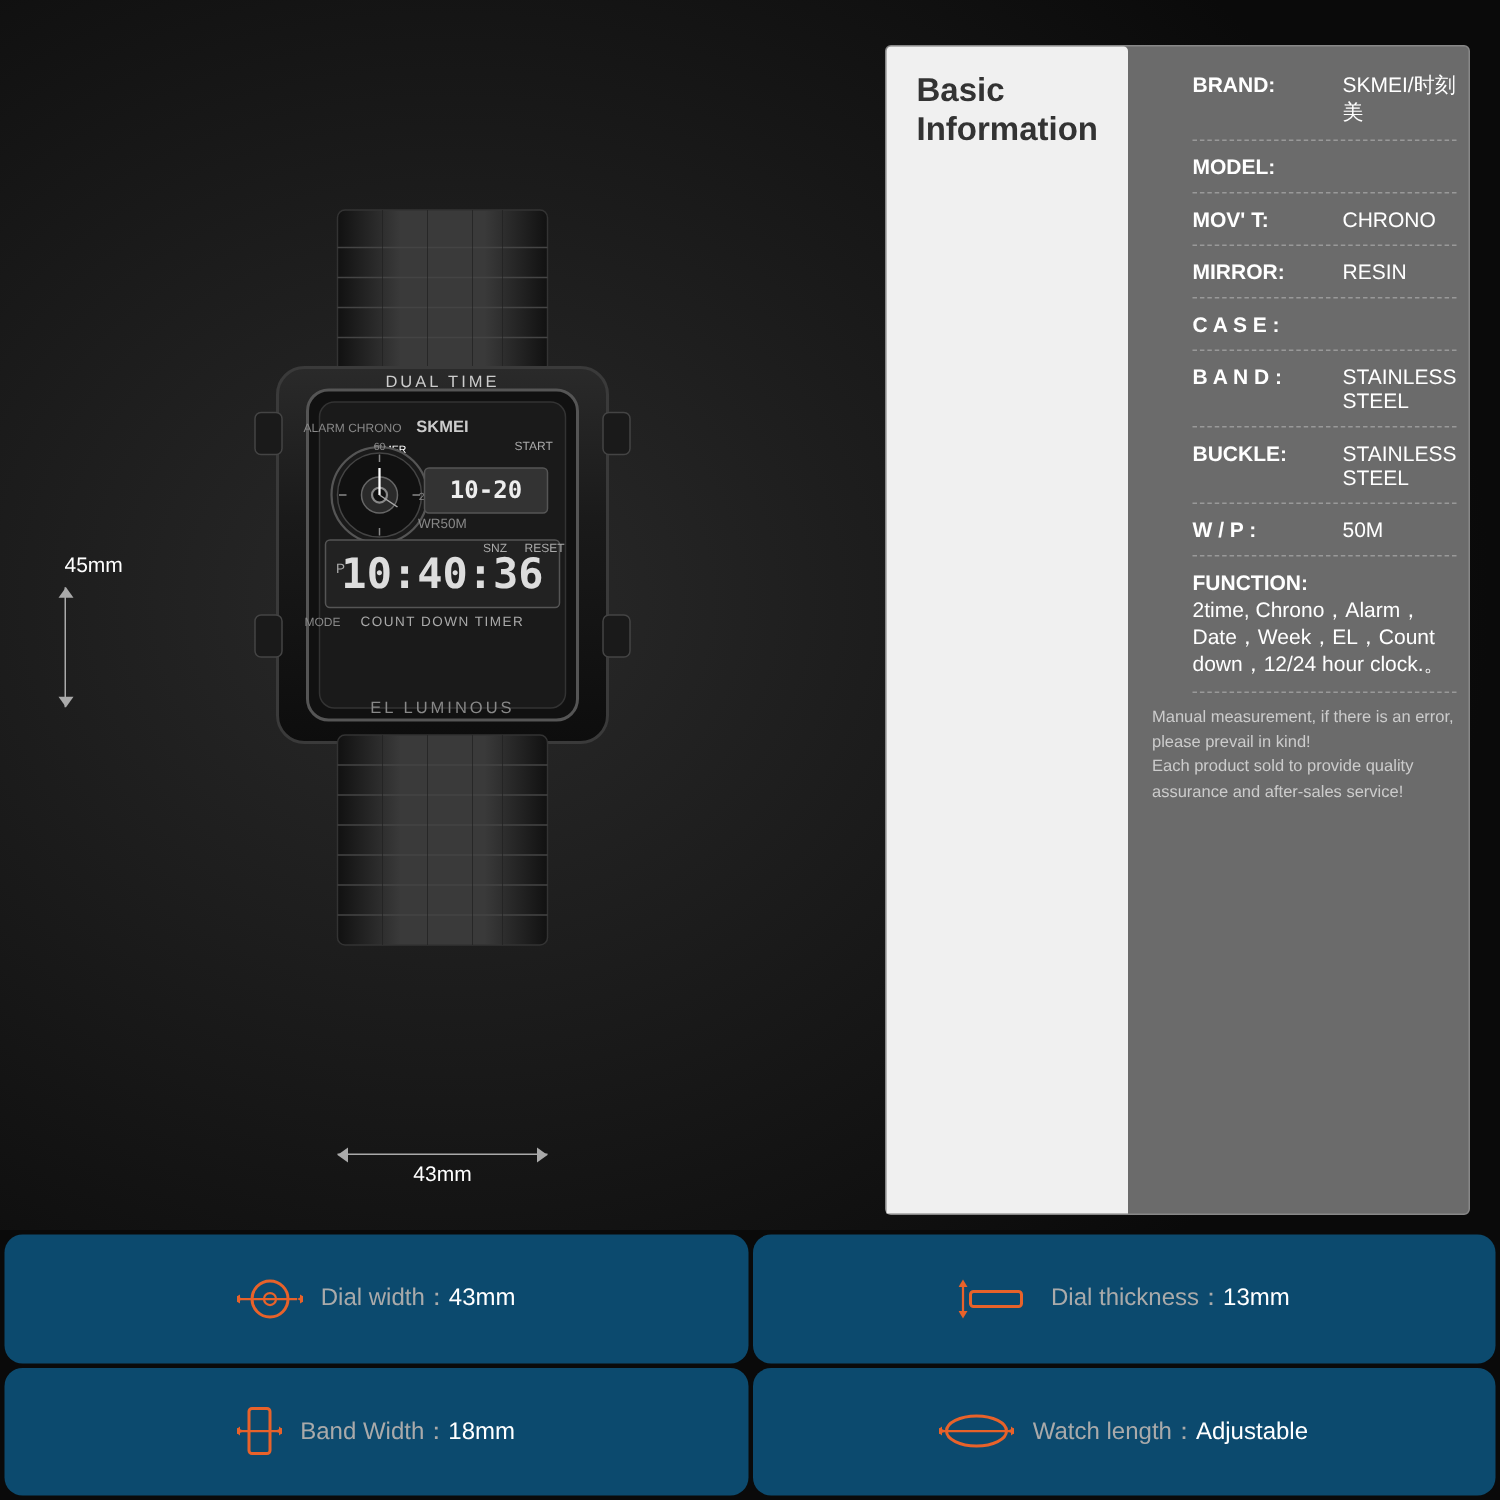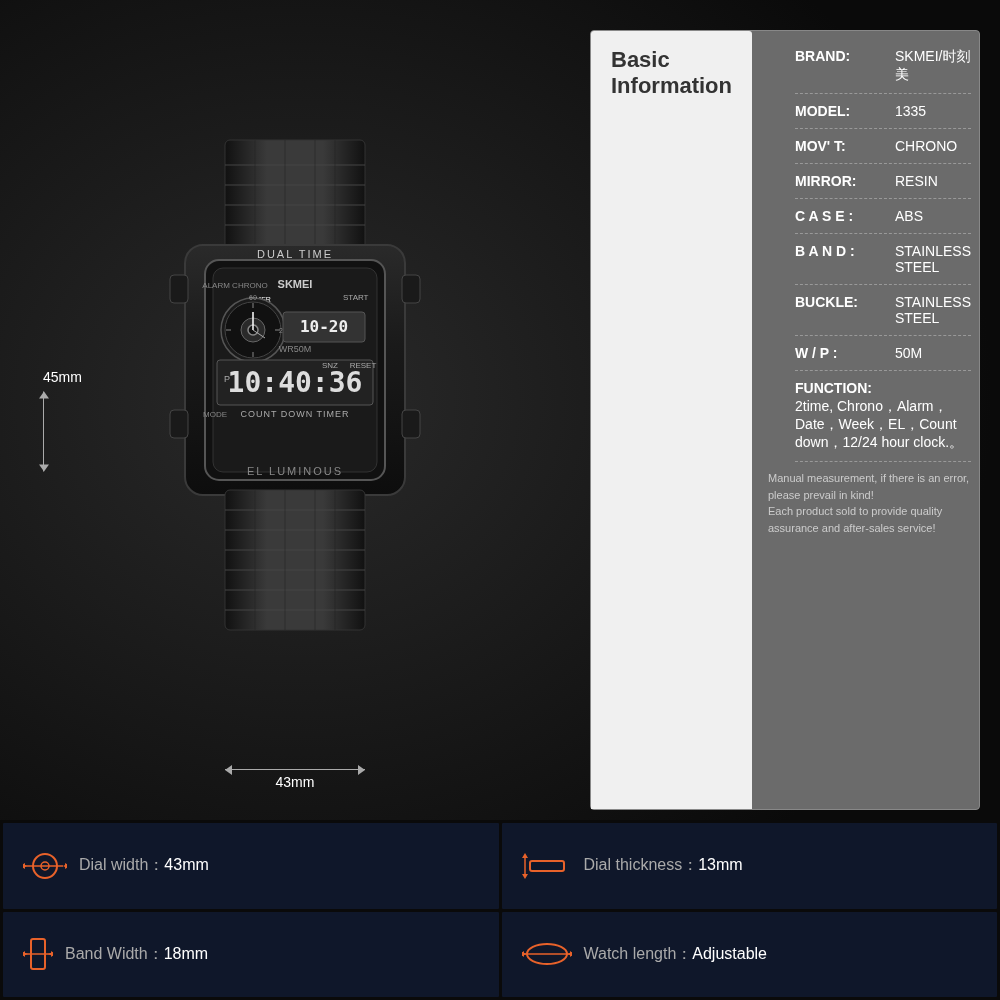--- a/index.html
+++ b/index.html
@@ -196,27 +196,27 @@
       grid-template-columns: 1fr 1fr;
       grid-template-rows: 1fr 1fr;
       gap: 3px;
       padding: 3px;
       background: #0a0a0a;
       height: 180px;
       flex-shrink: 0;
     }
 
     .spec-cell {
-      background: #0f172a;
+      background: #0c4a6e;
       display: flex;
       align-items: center;
-      justify-content: flex-start;
+      justify-content: center;
       gap: 12px;
       padding: 10px 20px;
-      border-radius: 1px;
+      border-radius: 12px;
     }
 
     .spec-icon {
       color: #e8622a;
       font-size: 28px;
       display: flex;
       align-items: center;
     }
 
     .spec-text {
@@ -371,33 +371,31 @@
     <div class="info-panel">
       <div class="info-panel-title">Basic Information</div>
       <div class="info-panel-body">
 
         <div class="info-row">
           <span class="info-label">BRAND:</span>
           <span class="info-value">SKMEI/时刻美</span>
         </div>
         <div class="info-row">
           <span class="info-label">MODEL:</span>
-          <span class="info-value">1335</span>
         </div>
         <div class="info-row">
           <span class="info-label">MOV' T:</span>
           <span class="info-value">CHRONO</span>
         </div>
         <div class="info-row">
           <span class="info-label">MIRROR:</span>
           <span class="info-value">RESIN</span>
         </div>
         <div class="info-row">
           <span class="info-label">C A S E :</span>
-          <span class="info-value">ABS</span>
         </div>
         <div class="info-row">
           <span class="info-label">B A N D :</span>
           <span class="info-value">STAINLESS STEEL</span>
         </div>
         <div class="info-row">
           <span class="info-label">BUCKLE:</span>
           <span class="info-value">STAINLESS STEEL</span>
         </div>
         <div class="info-row">

